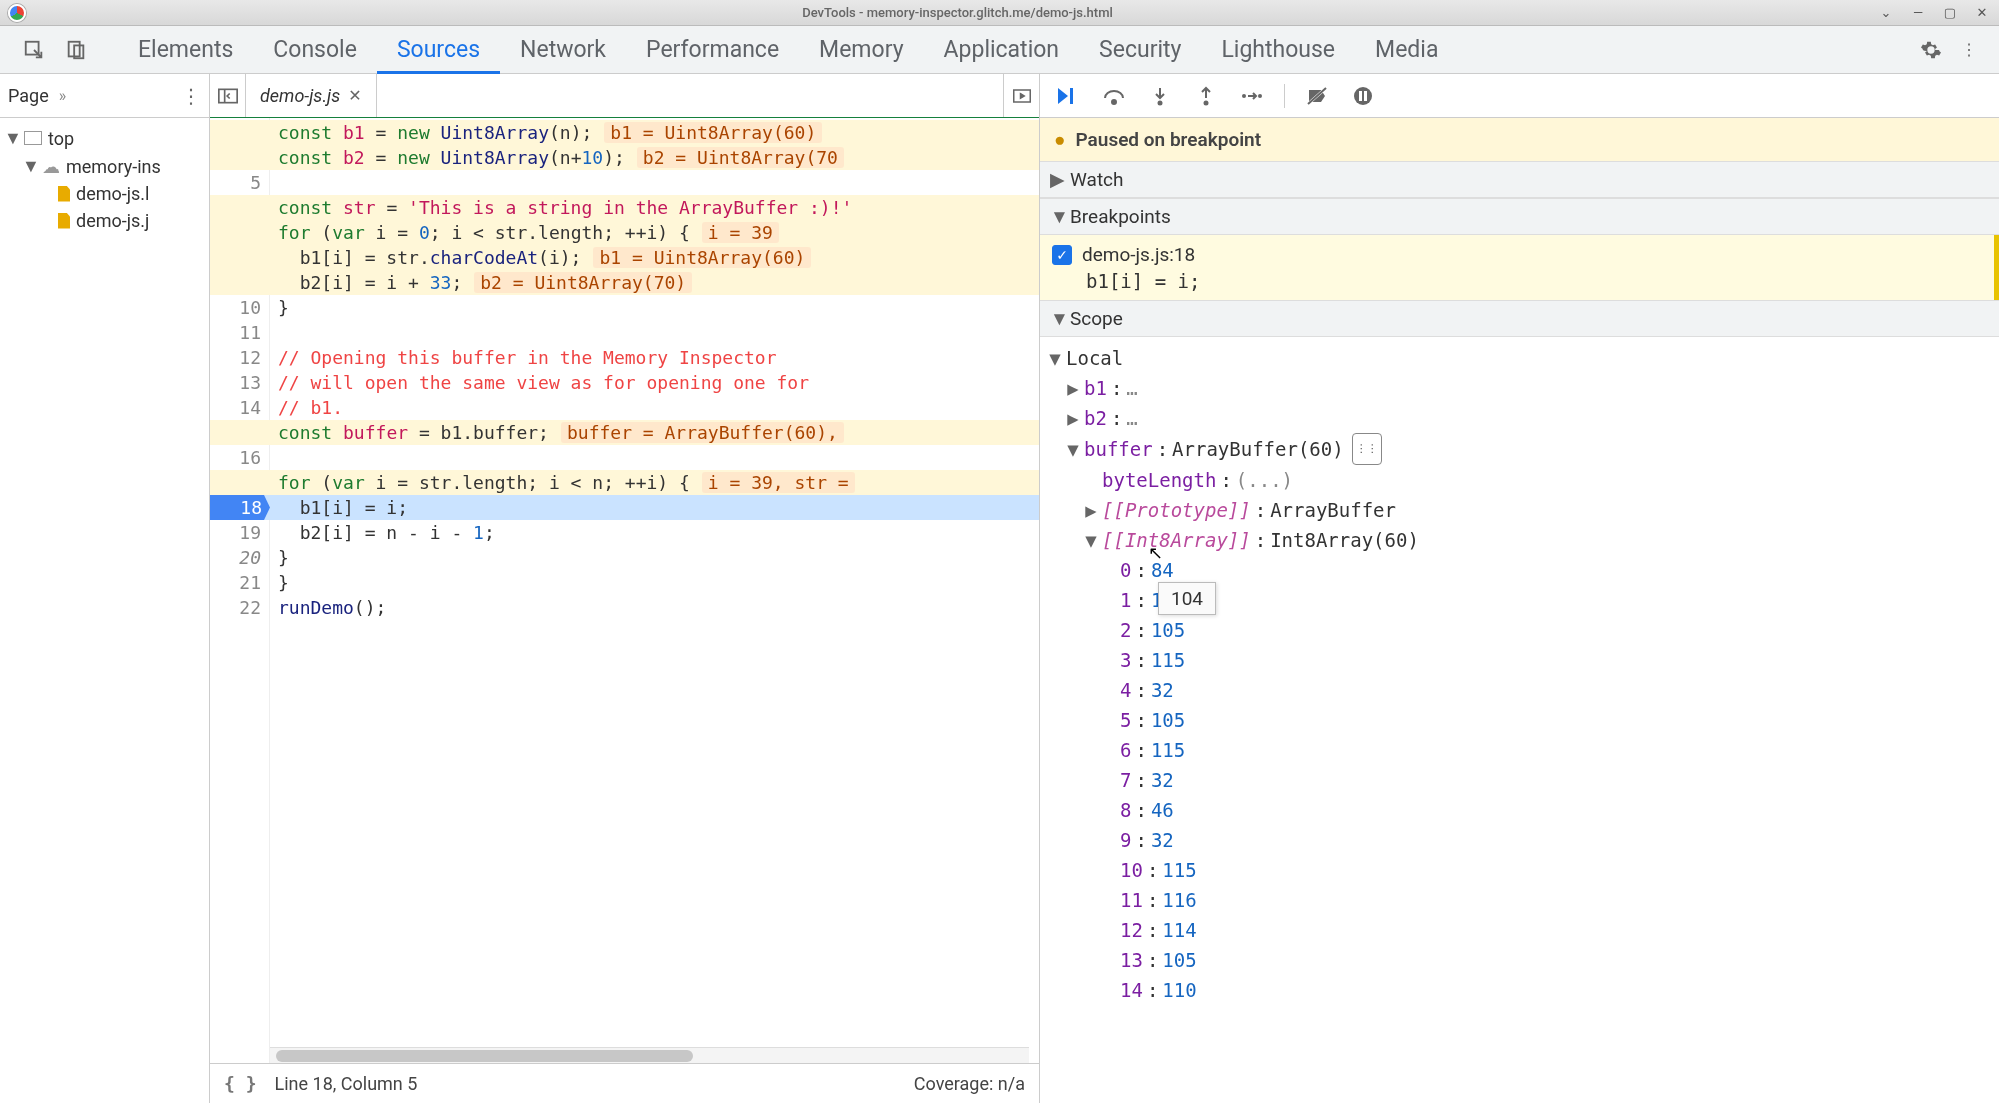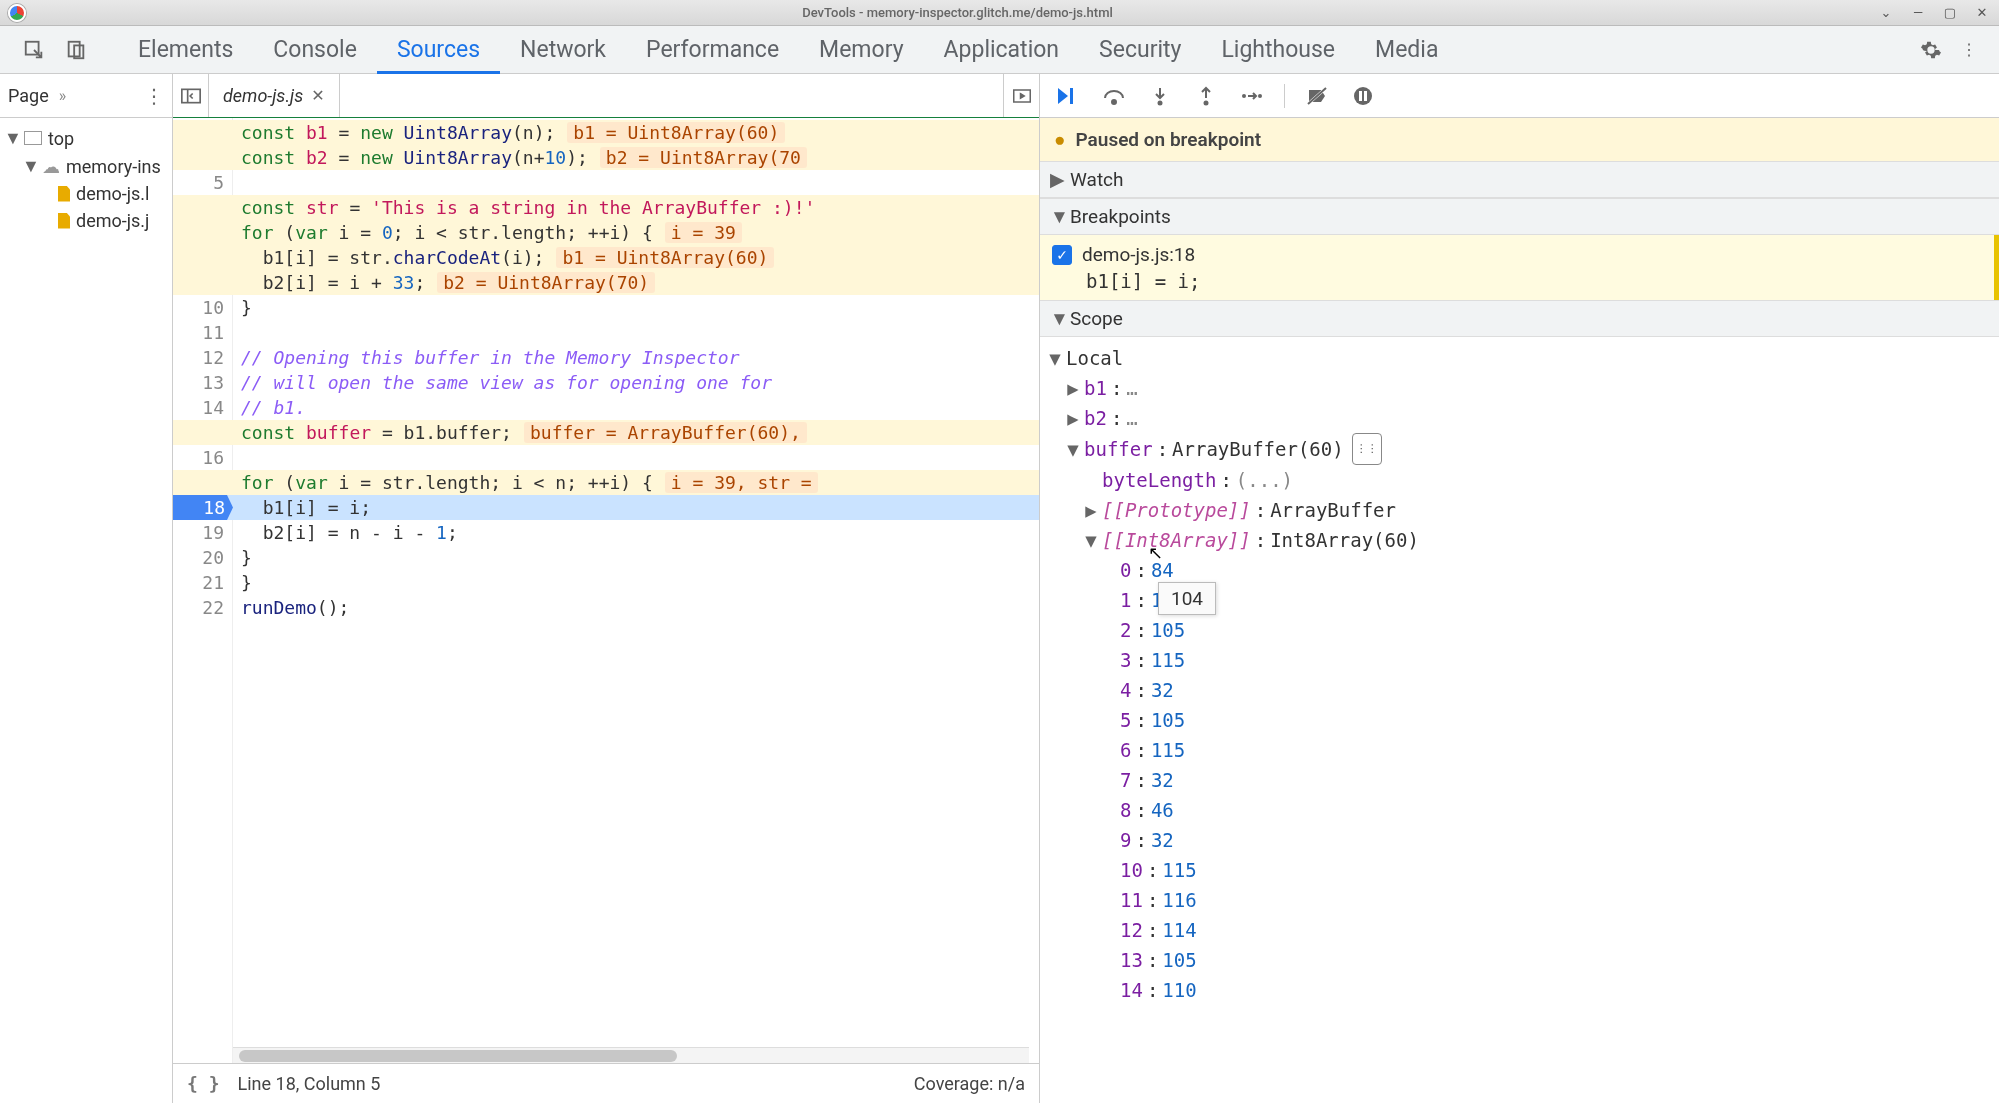--- a/index.html
+++ b/index.html
@@ -15,21 +15,21 @@
 .tabbar { height: 48px; background: #f1f3f4; border-bottom: 1px solid #ccc; display: flex; align-items: center; padding: 0 10px; }
 .tabbar .tb-icons { display: flex; gap: 18px; padding: 0 12px; }
 .tb-icon { width: 24px; height: 24px; color: #666; display:flex; align-items:center; justify-content:center; }
 .tabs { display: flex; margin-left: 18px; flex: 1; }
 .tab { font-size: 23px; color: #5f6368; padding: 0 20px; height: 48px; line-height: 48px; cursor: default; text-align: right; }
 .tab.active { color: #1a73e8; border-bottom: 3px solid #1a73e8; }
 .tabbar-right { display:flex; gap:14px; padding:0 8px; }
 
 .main { display: flex; height: calc(100% - 26px - 48px); }
 
-.sidebar { width: 173px; border-right: 1px solid #ccc; display:flex; flex-direction:column; }
+.sidebar { width: 210px; border-right: 1px solid #ccc; display:flex; flex-direction:column; }
 .sidebar-header { height: 44px; display:flex; align-items:center; border-bottom:1px solid #ccc; padding:0 8px; gap:10px; }
 .sidebar-header .page-label { font-size: 18px; }
 .doublechevron { font-size: 16px; color:#888; }
 .kebab { font-size: 20px; color:#666; margin-left:auto; }
 .tree { padding: 6px 0; font-size: 18px; color:#333; }
 .tree-row { display:flex; align-items:center; gap:6px; padding:3px 4px; white-space:nowrap; overflow:hidden; }
 .tree-row .caret { width:14px; color:#666; }
 .icon-frame { width:18px; height:14px; border:1px solid #999; display:inline-block; }
 .icon-cloud { color:#999; }
 .icon-file { width:12px; height:16px; background:#e8ab00; display:inline-block; clip-path: polygon(0 0, 70% 0, 100% 25%, 100% 100%, 0 100%); }
@@ -46,21 +46,21 @@
 .code { flex:1; font-family: Menlo, Consolas, monospace; font-size:18px; line-height:25px; padding:2px 0 0 8px; white-space:pre; overflow:auto; position:relative; }
 .code-line { height:25px; position:relative; }
 .hl-line { position:absolute; left:0; right:0; height:25px; }
 .yellow-line { background:#fff7d8; }
 .blue-line { background:#cae3ff; }
 .bp-mark { position:absolute; left:0; width:60px; height:25px; background:#4285f4; color:#fff; display:flex; align-items:center; justify-content:flex-end; padding-right:8px; clip-path: polygon(0 0, 90% 0, 100% 50%, 90% 100%, 0 100%); font-family:Menlo,Consolas,monospace; font-size:18px; }
 .code .kw { color:#1e7b2f; }
 .code .fn { color:#1a237e; }
 .code .num { color:#1565c0; }
 .code .str { color:#c2185b;margin-top:15px; }
-.code .cmt { color:#8b5cf6; font-style:italic; }
+.code .cmt { color:#ef4444; }
 .code .def { color:#c2185b; }
 .inline-val { background:#ffe8cc; color:#aa4400; padding:0 6px; margin-left:12px; border-radius:3px; font-family:Menlo,Consolas,monospace; }
 .hscroll { position:absolute; bottom:0; left:60px; right:10px; height:16px; background:#f4f4f4; border-top:1px solid #ddd; }
 .hscroll-thumb { position:absolute; left:6px; top:2px; height:12px; width:55%; background:#c7c7c7; border-radius:6px; }
 
 .statusbar { height:40px; border-top:1px solid #ccc; display:flex; align-items:center; padding:0 14px; font-size:18px; color:#444; }
 .statusbar .brackets { font-weight:bold; color:#777; margin-right:18px; font-family:monospace; }
 .statusbar .cov { margin-left:auto; }
 
 .rightpanel { width:960px; border-left:1px solid #ccc; display:flex; flex-direction:column; overflow:auto; }
@@ -219,21 +219,21 @@
           <div style="height: 25px;">10</div>
           <div style="height: 25px;">11</div>
           <div style="height: 25px;">12</div>
           <div style="height: 25px;">13</div>
           <div style="height: 25px;">14</div>
           <div style="height: 25px;">15</div>
           <div style="height: 25px;">16</div>
           <div style="height: 25px;">17</div>
           <div style="height: 25px;">18</div>
           <div style="height: 25px;">19</div>
-          <div style="height: 25px;">20</div>
+          <div style="height: 25px; font-style: italic;">20</div>
           <div style="height: 25px;">21</div>
           <div style="height: 25px;">22</div>
         </div>
       <div class="code" id="code"><div class="code-line"><span class="kw">const</span> <span class="def">b1</span> = <span class="kw">new</span> <span class="fn">Uint8Array</span>(n);<span class="inline-val">b1 = Uint8Array(60)</span></div><div class="code-line"><span class="kw">const</span> <span class="def">b2</span> = <span class="kw">new</span> <span class="fn">Uint8Array</span>(n+<span class="num">10</span>);<span class="inline-val">b2 = Uint8Array(70</span></div><div class="code-line"></div><div class="code-line"><span class="kw">const</span> <span class="def">str</span> = <span class="str">'This is a string in the ArrayBuffer :)!'</span></div><div class="code-line"><span class="kw">for</span> (<span class="kw">var</span> i = <span class="num">0</span>; i &lt; str.length; ++i) {<span class="inline-val">i = 39</span></div><div class="code-line">  b1[i] = str.<span class="fn">charCodeAt</span>(i);<span class="inline-val">b1 = Uint8Array(60)</span></div><div class="code-line">  b2[i] = i + <span class="num">33</span>;<span class="inline-val">b2 = Uint8Array(70)</span></div><div class="code-line">}</div><div class="code-line"></div><div class="code-line"><span class="cmt">// Opening this buffer in the Memory Inspector</span></div><div class="code-line"><span class="cmt">// will open the same view as for opening one for</span></div><div class="code-line"><span class="cmt">// b1.</span></div><div class="code-line"><span class="kw">const</span> <span class="def">buffer</span> = b1.buffer;<span class="inline-val">buffer = ArrayBuffer(60),</span></div><div class="code-line"></div><div class="code-line"><span class="kw">for</span> (<span class="kw">var</span> i = str.length; i &lt; n; ++i) {<span class="inline-val">i = 39, str =</span></div><div class="code-line">  b1[i] = i;</div><div class="code-line">  b2[i] = n - i - <span class="num">1</span>;</div><div class="code-line">}</div><div class="code-line">}</div><div class="code-line"><span class="fn">runDemo</span>();</div></div>
       <div id="bp-layer" style="position:absolute;left:0;top:2px;">
           <div class="bp-mark" style="top: 375px;">18</div>
         </div>
       <div class="hscroll">
           <div class="hscroll-thumb"></div>
         </div>

